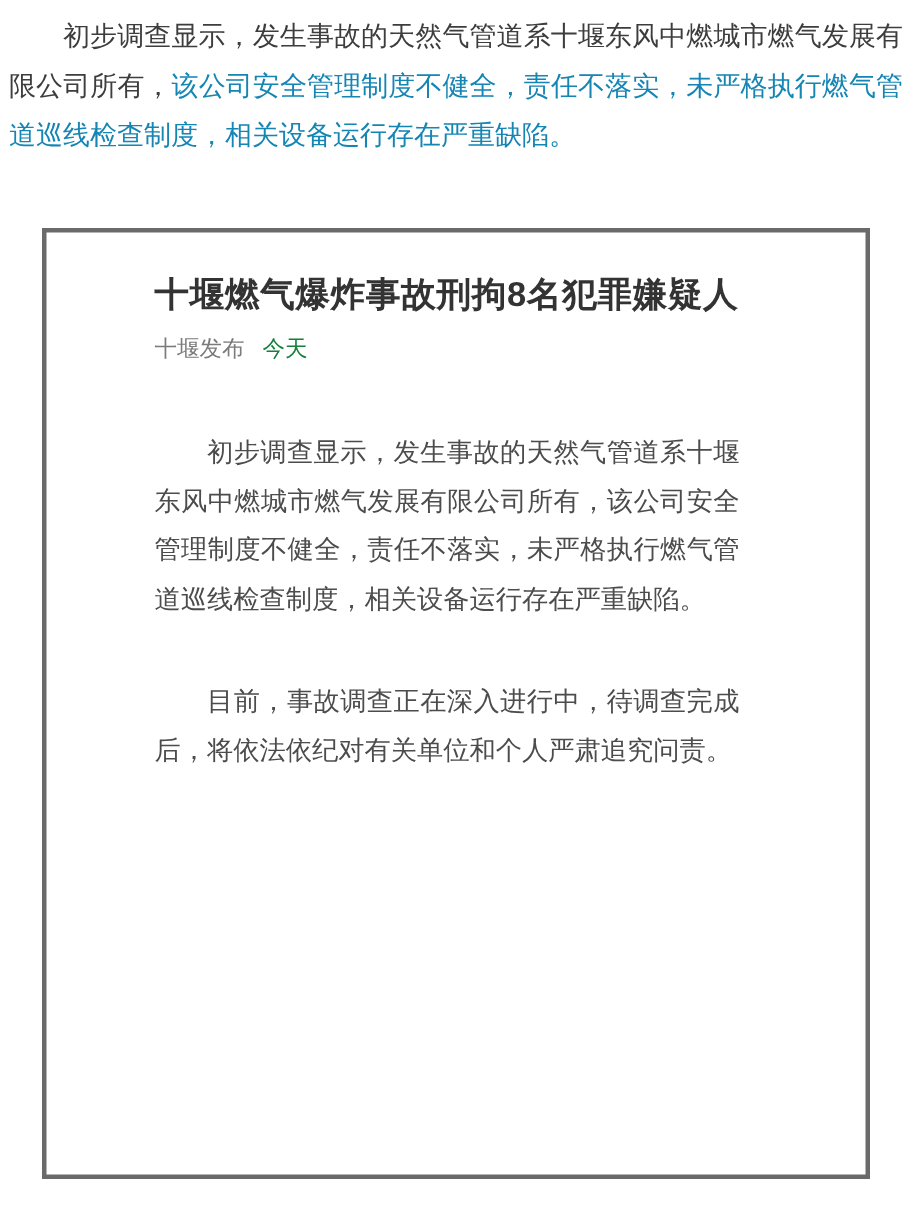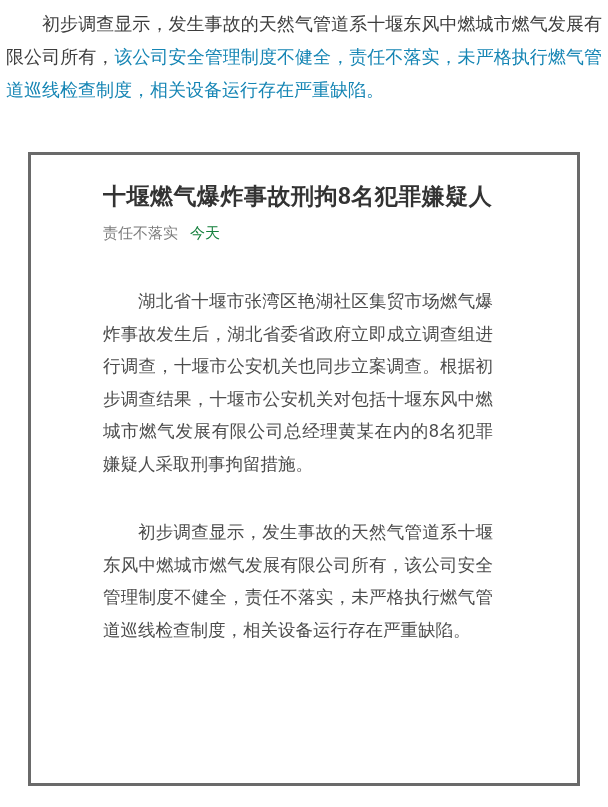--- a/index.html
+++ b/index.html
@@ -72,17 +72,17 @@
   }
 </style>
 </head>
 <body>
 
 <p class="intro"><span>初步调查显示，发生事故的天然气管道系十堰东风中燃城市燃气发展有限公司所有，</span><span class="hl">该公司安全管理制度不健全，责任不落实，未严格执行燃气管道巡线检查制度，相关设备运行存在严重缺陷。</span></p>
 
 <div class="card">
   <h1 class="title">十堰燃气爆炸事故刑拘8名犯罪嫌疑人</h1>
   <div class="byline">
-    <span class="source">责任不落实</span><span class="date">今天</span>
+    <span class="source">十堰发布</span><span class="date">今天</span>
   </div>
-  <p class="body-par">湖北省十堰市张湾区艳湖社区集贸市场燃气爆炸事故发生后，湖北省委省政府立即成立调查组进行调查，十堰市公安机关也同步立案调查。根据初步调查结果，十堰市公安机关对包括十堰东风中燃城市燃气发展有限公司总经理黄某在内的8名犯罪嫌疑人采取刑事拘留措施。</p>
   <p class="body-par">初步调查显示，发生事故的天然气管道系十堰东风中燃城市燃气发展有限公司所有，该公司安全管理制度不健全，责任不落实，未严格执行燃气管道巡线检查制度，相关设备运行存在严重缺陷。</p>
+  <p class="body-par">目前，事故调查正在深入进行中，待调查完成后，将依法依纪对有关单位和个人严肃追究问责。</p>
 </div>
 
 </body></html>

